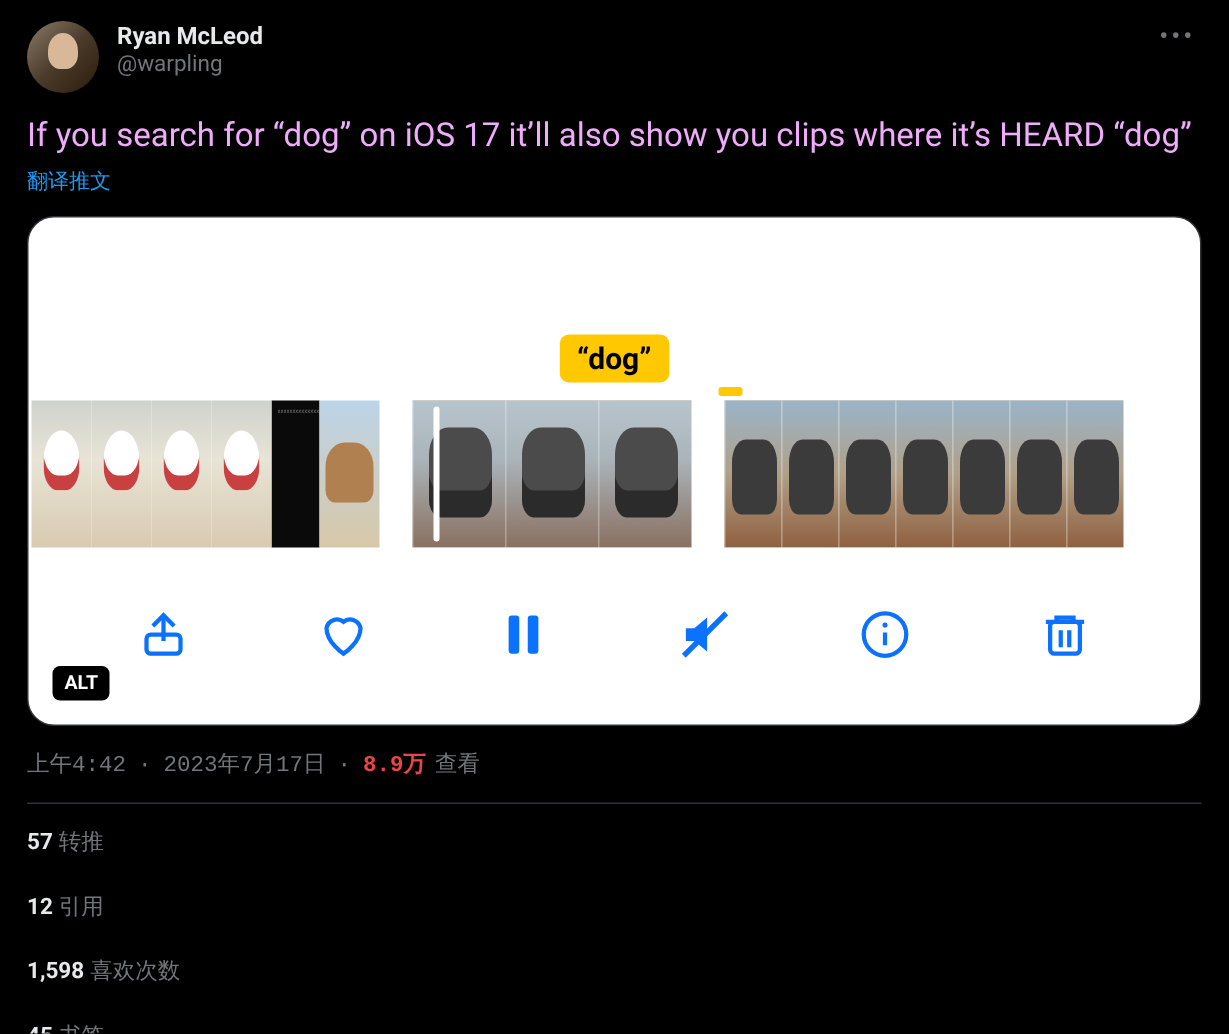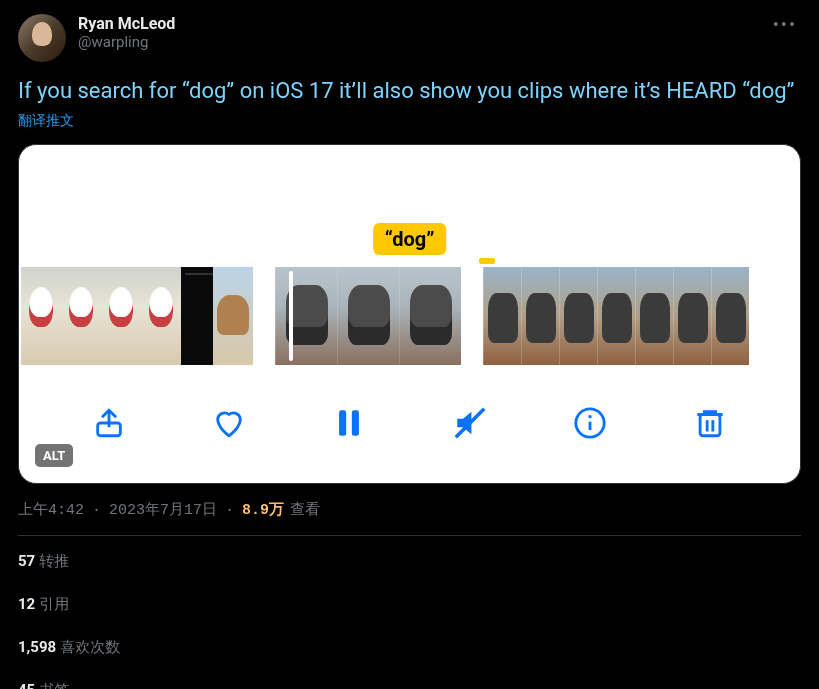--- a/index.html
+++ b/index.html
@@ -42,21 +42,21 @@
     color: #71767b;
     font-size: 18px;
     letter-spacing: 2px;
     padding: 0 4px;
     cursor: pointer;
   }
   .body-text {
     margin-top: 14px;
     font-size: 22px;
     line-height: 30px;
-    color: #7dd3fc;
+    color: #f0abfc;
   }
   .translate {
     margin-top: 6px;
     font-size: 14px;
     color: #1d9bf0;
     cursor: pointer;
   }
   .media {
     margin-top: 14px;
     border-radius: 18px;
@@ -133,38 +133,38 @@
     display: flex;
     align-items: center;
     justify-content: center;
     cursor: pointer;
   }
   .icon-btn svg { width: 34px; height: 34px; }
   .alt-badge {
     position: absolute;
     left: 16px;
     bottom: 16px;
-    background: #737373;
+    background: #000000;
     color: #fff;
     font-weight: 700;
     font-size: 13px;
     padding: 4px 8px;
     border-radius: 5px;
   }
   .meta {
     margin-top: 16px;
     font-size: 15px;
     color: #71767b;
     display: flex;
     align-items: flex-end;
     gap: 6px;
     font-family: Liberation Mono, monospace;
   }
   .meta .sep { margin: 0 2px; }
-  .meta .views-count { color: #fdba74; font-weight: 700; }
+  .meta .views-count { color: #ef4444; font-weight: 700; }
   .divider {
     margin-top: 16px;
     border-top: 1px solid #2f3336;
   }
   .stats {
     display: flex;
     gap: 24px;
     padding: 16px 0;
     font-size: 15px;
     color: #71767b;

